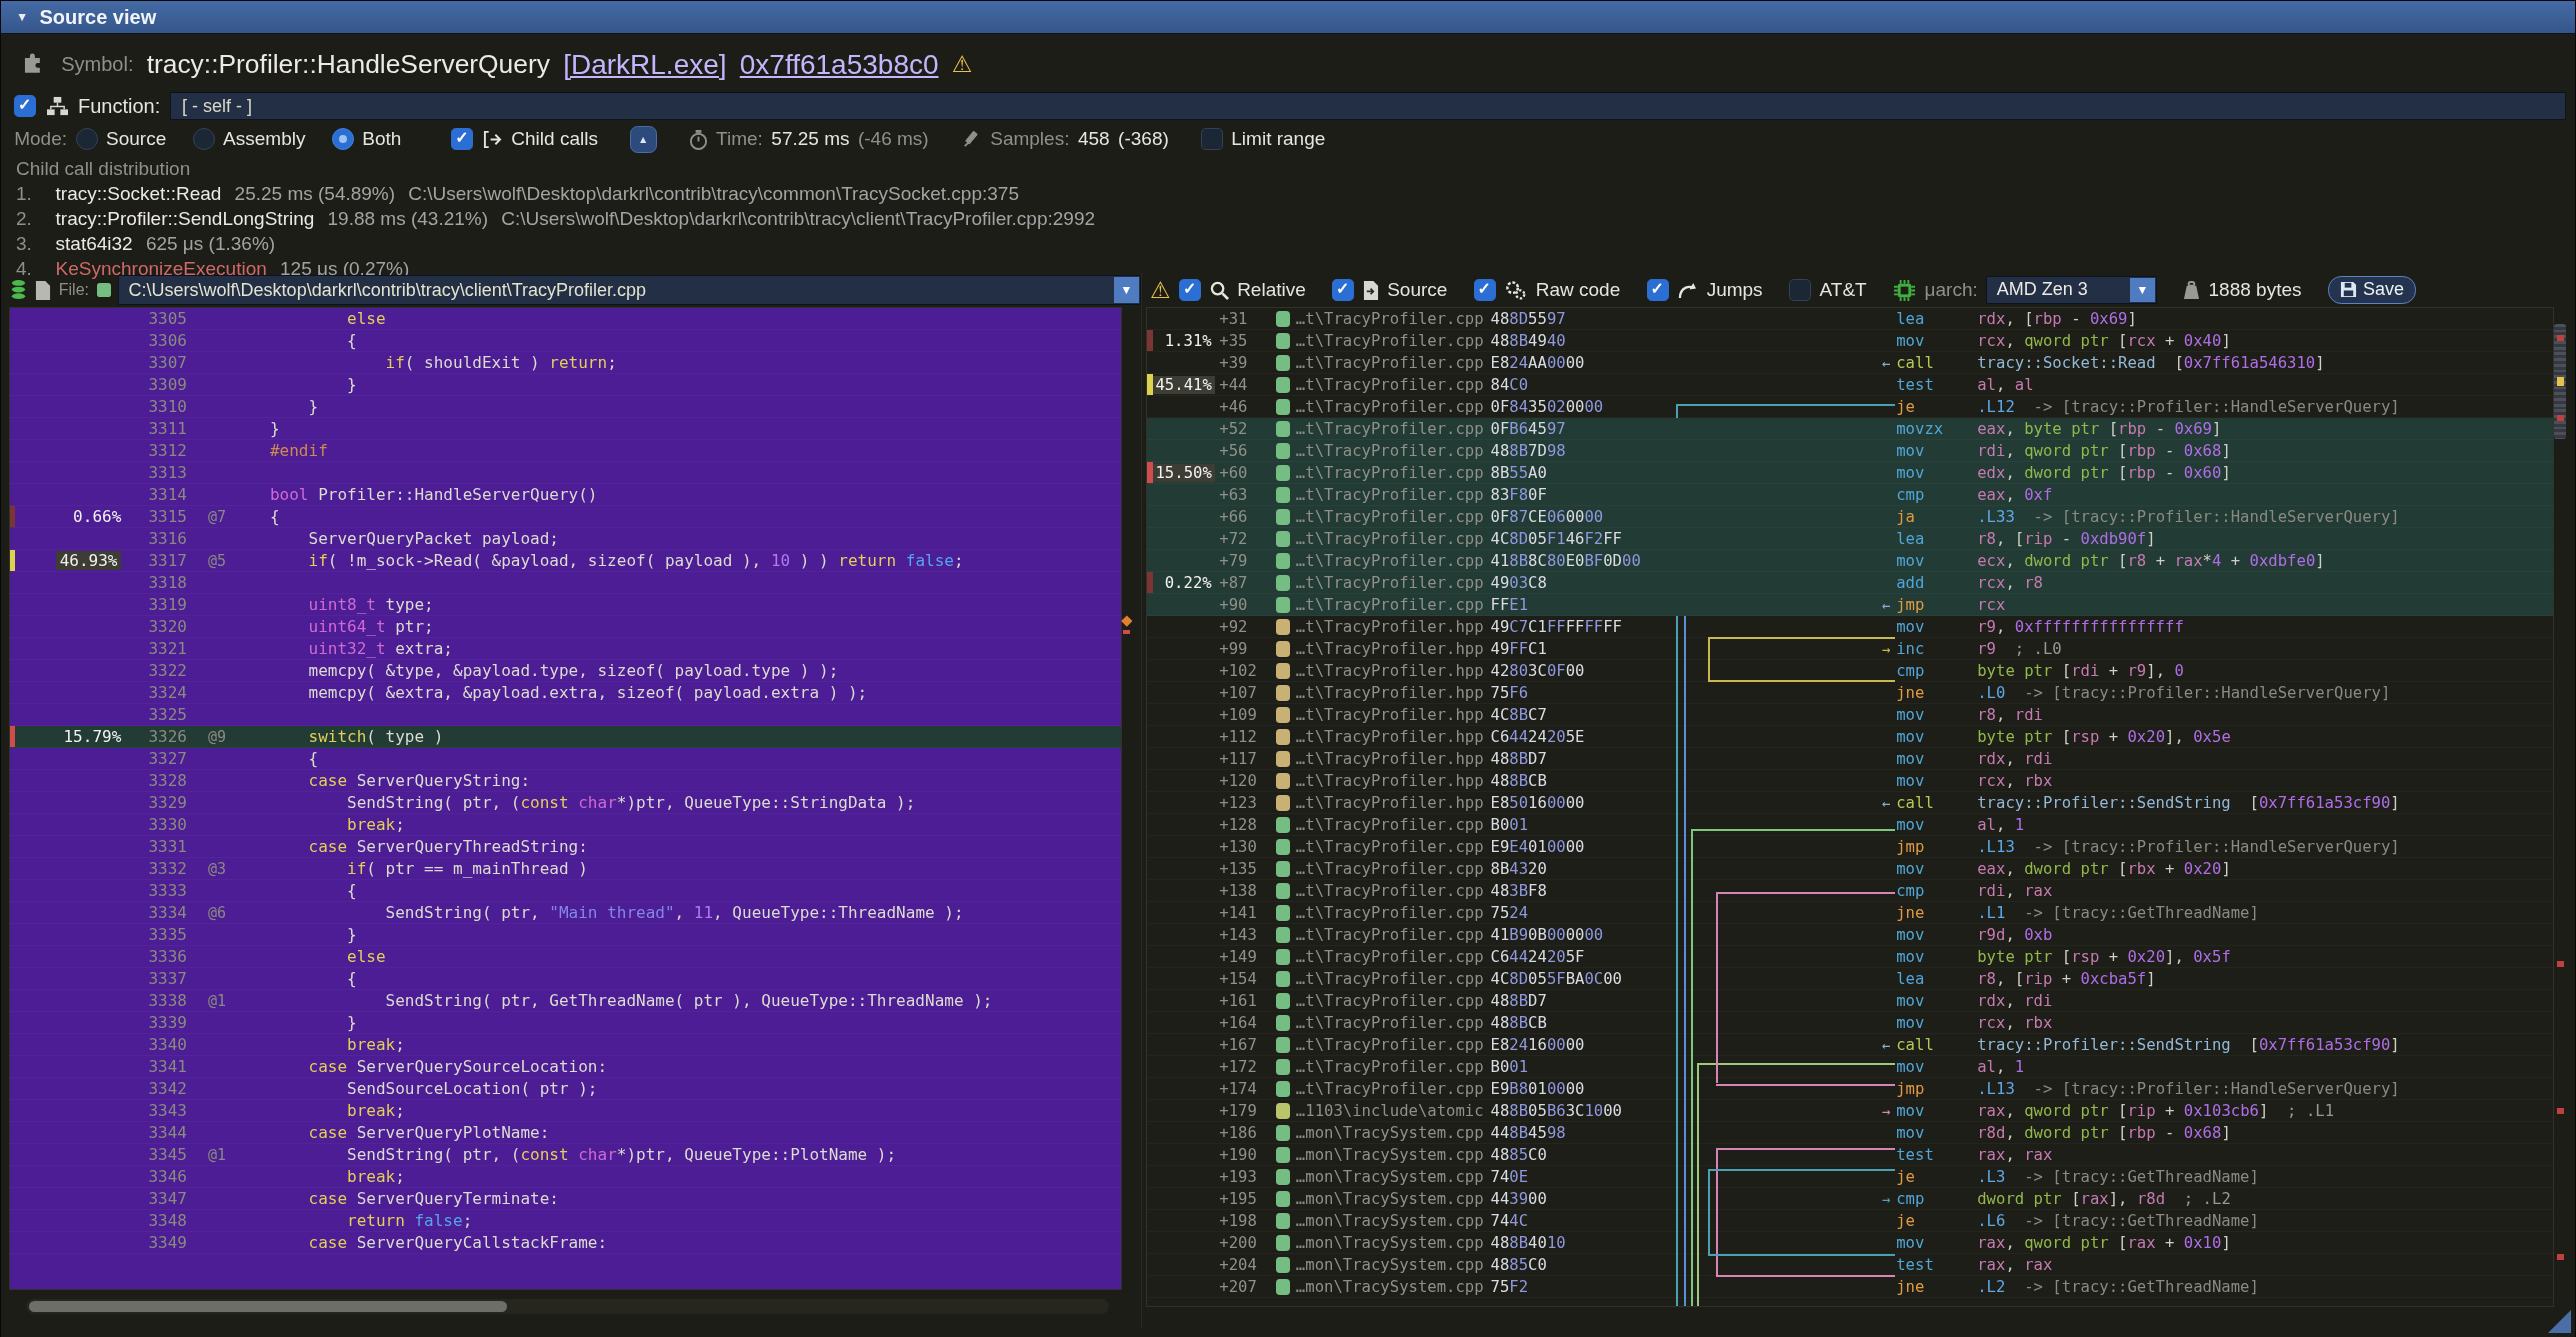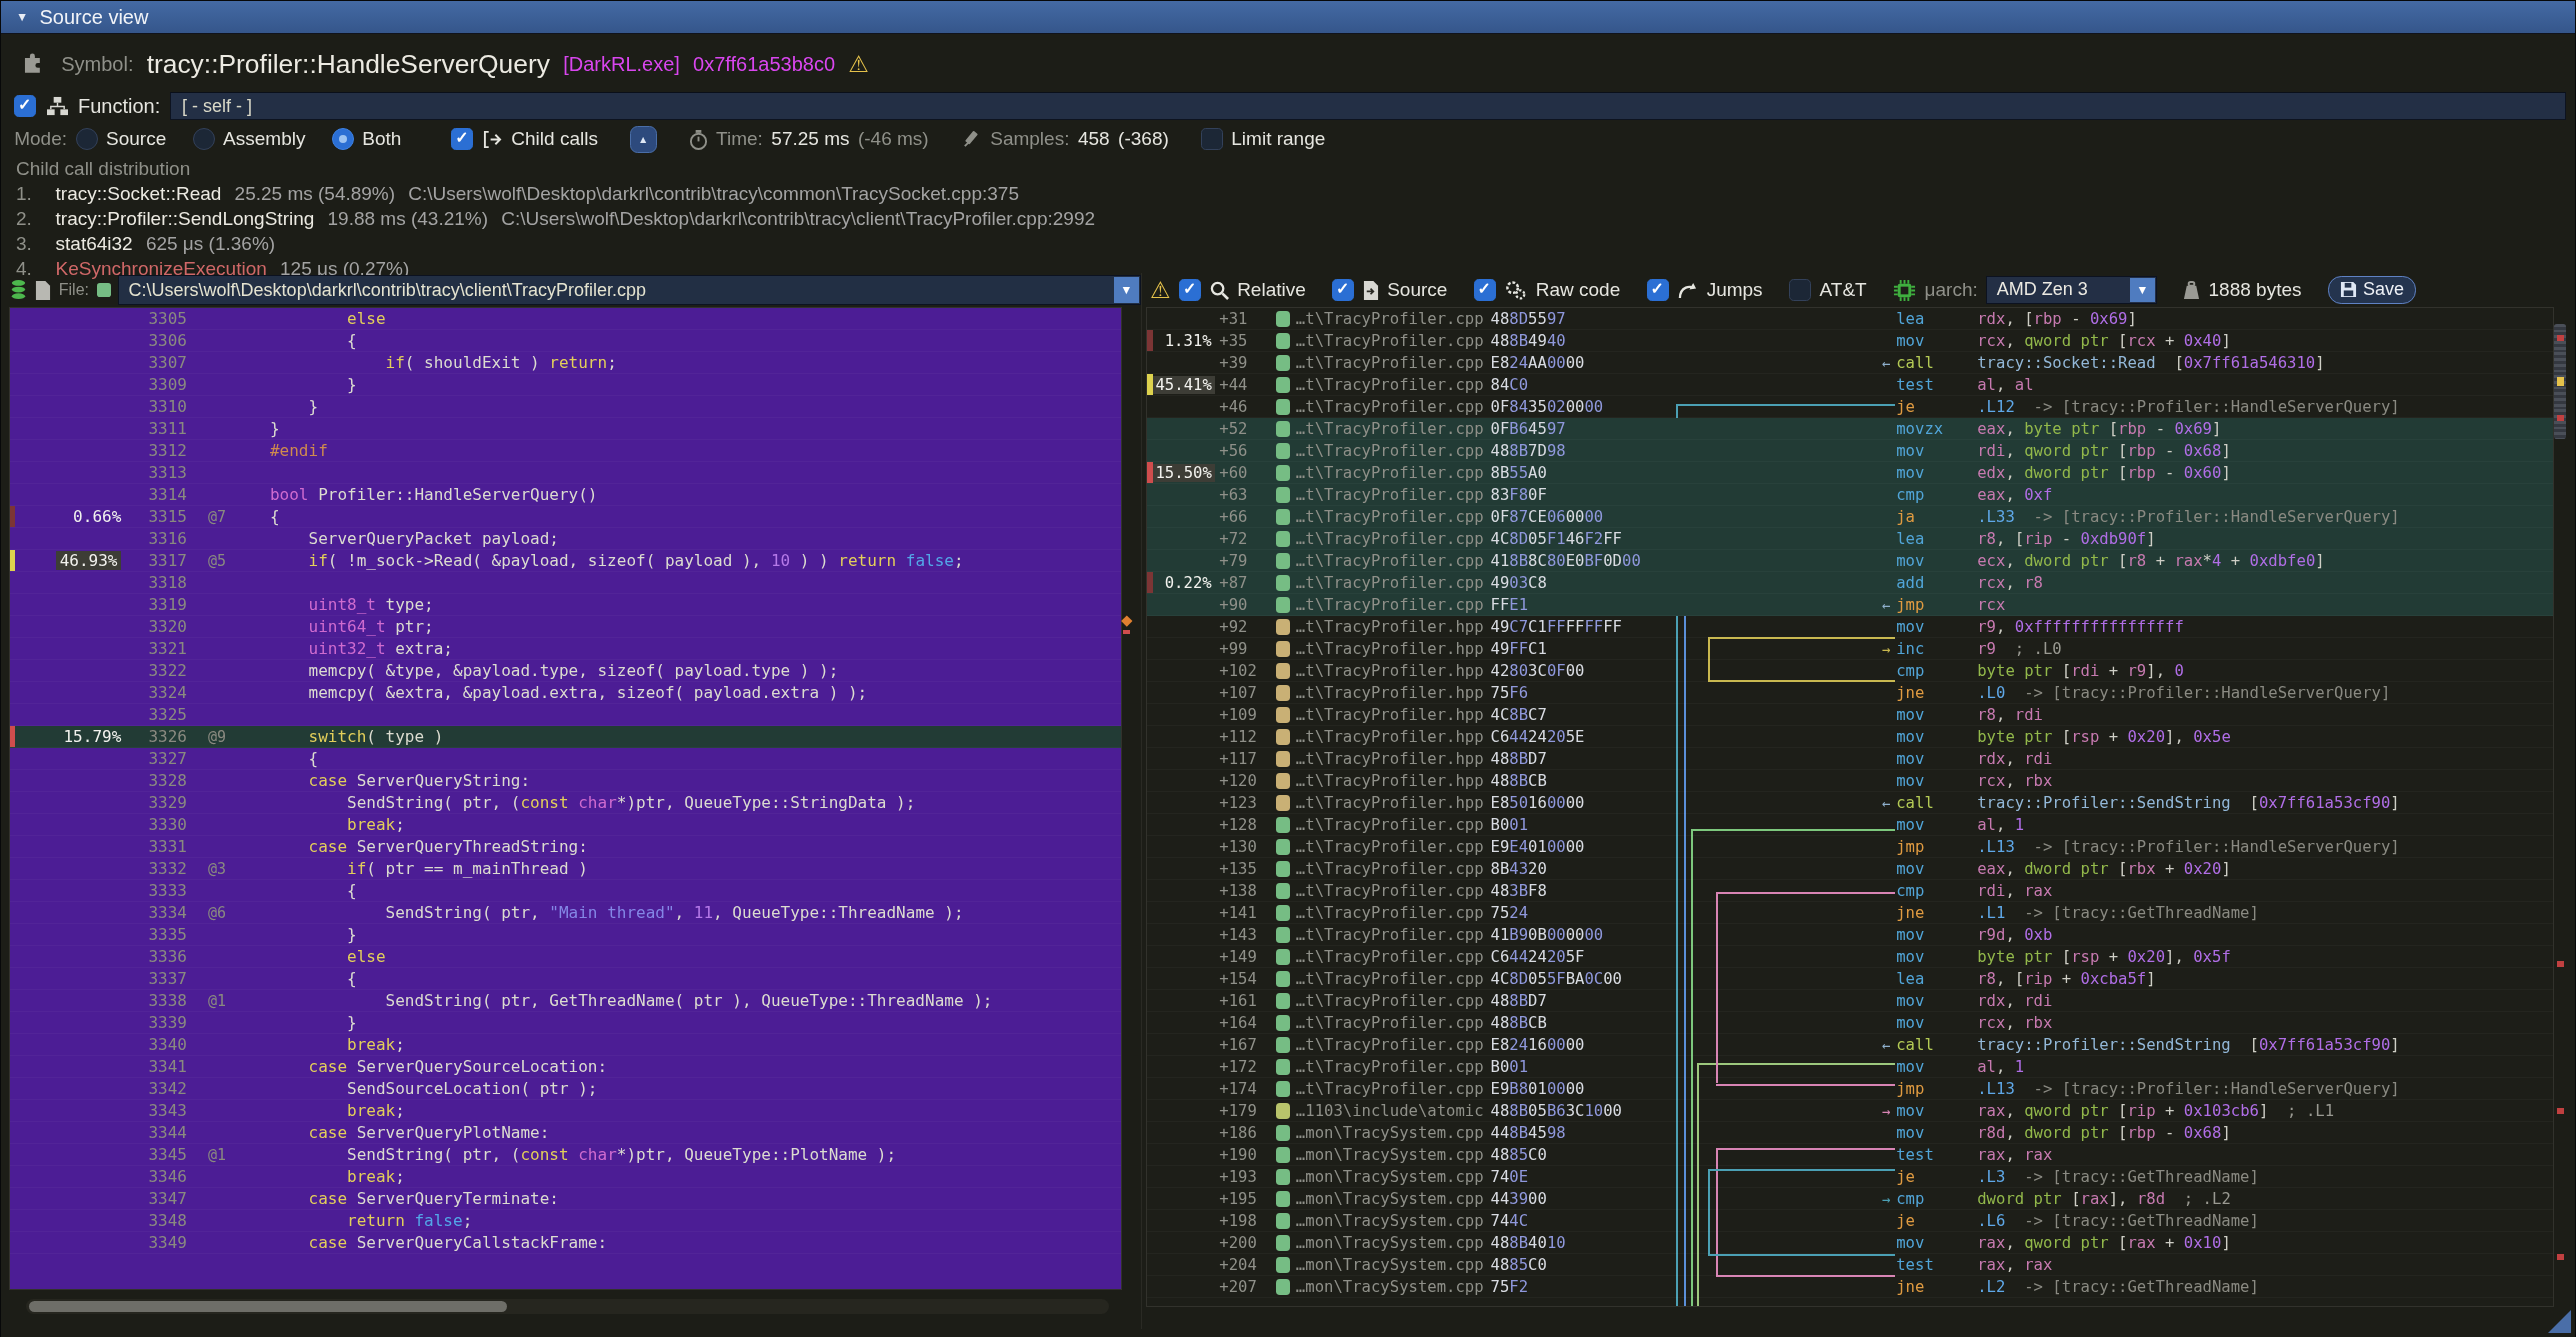--- a/index.html
+++ b/index.html
@@ -2,27 +2,27 @@
 <html style="font-size:15px"><head>
 <meta charset="utf-8">
 <style>
   html,body{margin:0;padding:0;background:#08090b;}
   #root{position:relative;width:2576px;height:1338px;background:#1c1d17;overflow:hidden;
         font-family:"Liberation Sans",sans-serif;color:#e6e6e0;border:1.9px solid #070809;box-sizing:border-box;}
   
   #titlebar{position:absolute;left:0;top:0;right:0;height:32px;background:linear-gradient(#446AA4,#35568B);
             display:flex;align-items:center;padding-left:15px;border-bottom:0.9px solid #10131c;}
   #titlebar .tri{font-size:12.3px;margin-right:11.3px;color:#e9edf5;}
-  #titlebar .t{font-size:20px;color:#f2f4f8;}
+  #titlebar .t{font-size:20px;color:#f2f4f8;font-weight:bold;}
   
   #symrow{position:absolute;left:19px;top:42px;height:43px;display:flex;align-items:center;gap:13.2px;}
   .gray{color:#8f9089;}
   #symrow .lbl{font-size:20px;color:#8f9089;}
   #symrow .name{font-size:26.4px;color:#eceae2;}
-  #symrow .mod,#symrow .addr{font-size:20px;color:#d946ef;}
+  #symrow .mod,#symrow .addr{font-size:28px;color:#c4b5fd;text-decoration:underline;}
   .warn{color:#e5c24b;font-size:23px;line-height:1;}
   
   #fnrow{position:absolute;left:13.2px;top:91px;right:9.4px;height:28px;display:flex;align-items:center;gap:9.4px;}
   #fnrow .lbl{font-size:20px;}
   #fncombo{flex:1;height:26.4px;background:#232f45;border:0.9px solid #0d1320;border-top-color:#0a0f19;
            display:flex;align-items:center;padding-left:11.3px;font-size:18px;color:#dad9c8;}
   
   .cb{width:20px;height:20px;border-radius:4.7px;background:#1c2736;border:0.9px solid #33415a;position:relative;flex:none;}
   .cb.on{background:#2b6fd4;border-color:#2b6fd4;}
   .cb.on::after{content:"✓";position:absolute;left:2.8px;top:-0.9px;color:#fff;font-size:16px;font-weight:bold;}

